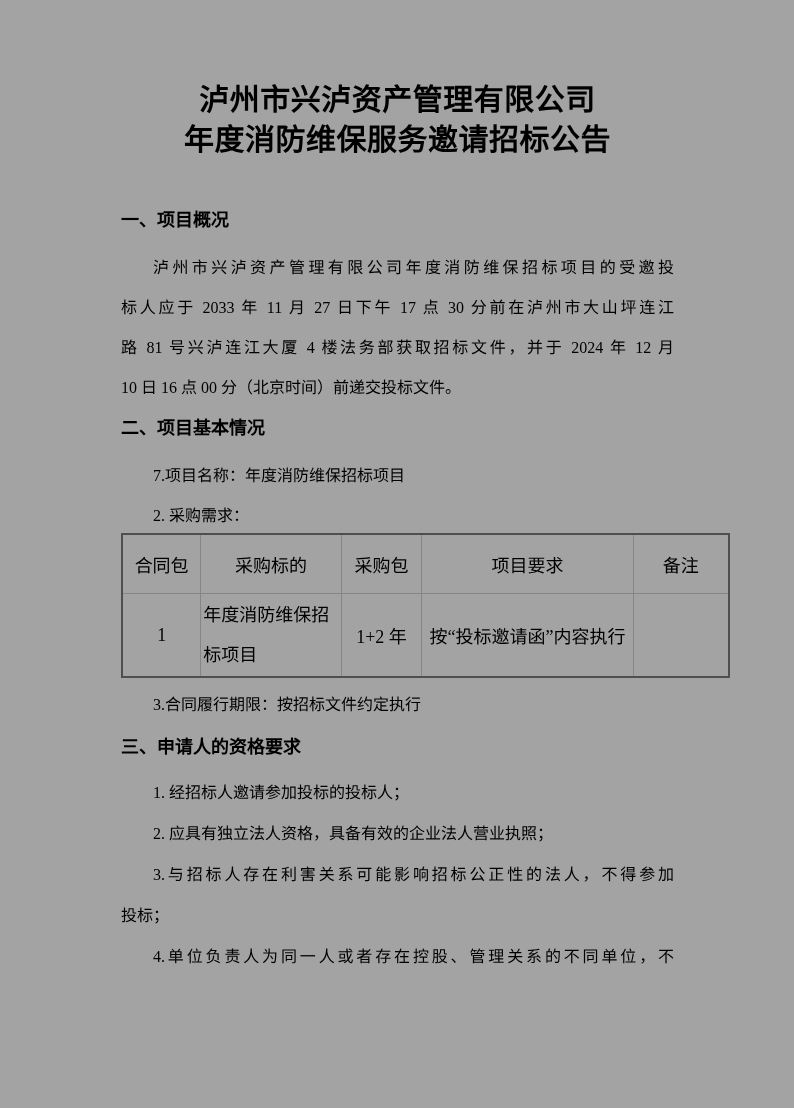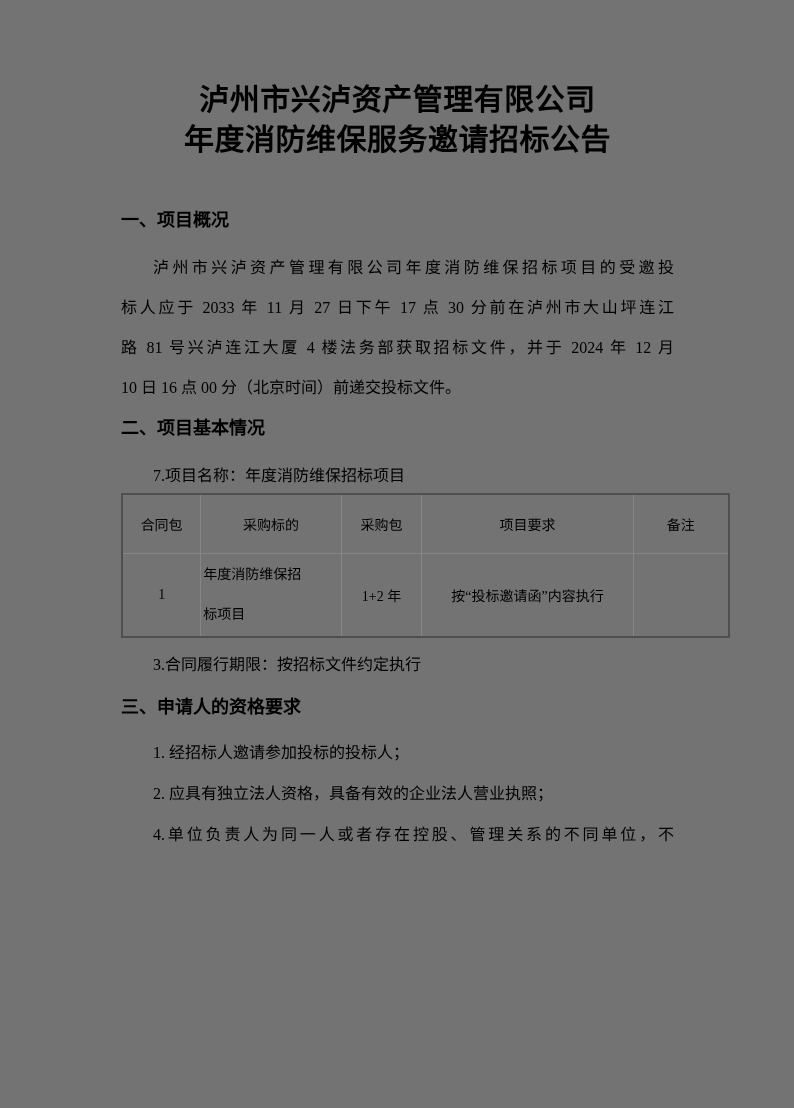--- a/index.html
+++ b/index.html
@@ -7,21 +7,21 @@
     padding: 0;
     background: #ffffff;
     font-family: "Liberation Serif", "DejaVu Serif", serif;
     color: #000000;
   }
   .page {
     position: relative;
     box-sizing: border-box;
     width: 794px;
     height: 1108px;
-    background: #737373;
+    background: #a3a3a3;
     padding: 80px 120px 0 121px;
     overflow: hidden;
   }
   .doc-title {
     font-size: 30px;
     font-weight: bold;
     line-height: 40px;
     text-align: center;
     letter-spacing: 0.5px;
   }
@@ -50,21 +50,21 @@
   .mt-it1  { margin-top: 8px; }
   .mt-it3  { margin-top: 7px; }
   .mt-h3   { margin-top: 2px; }
   .mt-list { margin-top: 5px; }
 
   table.req-table {
     border-collapse: collapse;
     table-layout: fixed;
     width: 609px;
     margin-top: -3px;
-    font-size: 14px;
+    font-size: 18px;
     border: 2px solid #4f4f4f;
   }
   table.req-table th,
   table.req-table td {
     border: 1px solid #868686;
     vertical-align: middle;
     text-align: center;
     padding: 0 2px;
     overflow: hidden;
   }
@@ -98,20 +98,23 @@
       <div class="tline">路 81 号兴泸连江大厦 4 楼法务部获取招标文件，并于 2024 年 12 月</div>
       <div class="tline last">10 日 16 点 00 分（北京时间）前递交投标文件。</div>
     </div>
 
   <div class="heading">二、项目基本情况</div>
 
   <div class="body-text jlines mt-it1">
       <div class="tline first last">7.项目名称：年度消防维保招标项目</div>
     </div>
 
+  <div class="body-text jlines">
+      <div class="tline first last">2. 采购需求：</div>
+    </div>
 
   <table class="req-table">
     <colgroup>
       <col class="col-package">
       <col class="col-subject">
       <col class="col-pack">
       <col class="col-req">
       <col class="col-remark">
     </colgroup>
     <thead>
@@ -144,17 +147,21 @@
   <div class="heading mt-h3">三、申请人的资格要求</div>
 
   <div class="mt-list">
     <div class="body-text jlines lh41">
         <div class="tline first last">1. 经招标人邀请参加投标的投标人；</div>
       </div>
     <div class="body-text jlines lh41">
         <div class="tline first last">2. 应具有独立法人资格，具备有效的企业法人营业执照；</div>
       </div>
     <div class="body-text jlines lh41">
+        <div class="tline first">3.与招标人存在利害关系可能影响招标公正性的法人，不得参加</div>
+        <div class="tline last">投标；</div>
+      </div>
+    <div class="body-text jlines lh41">
         <div class="tline first">4.单位负责人为同一人或者存在控股、管理关系的不同单位，不</div>
       </div>
   </div>
 
 </div>
 
 </body></html>

